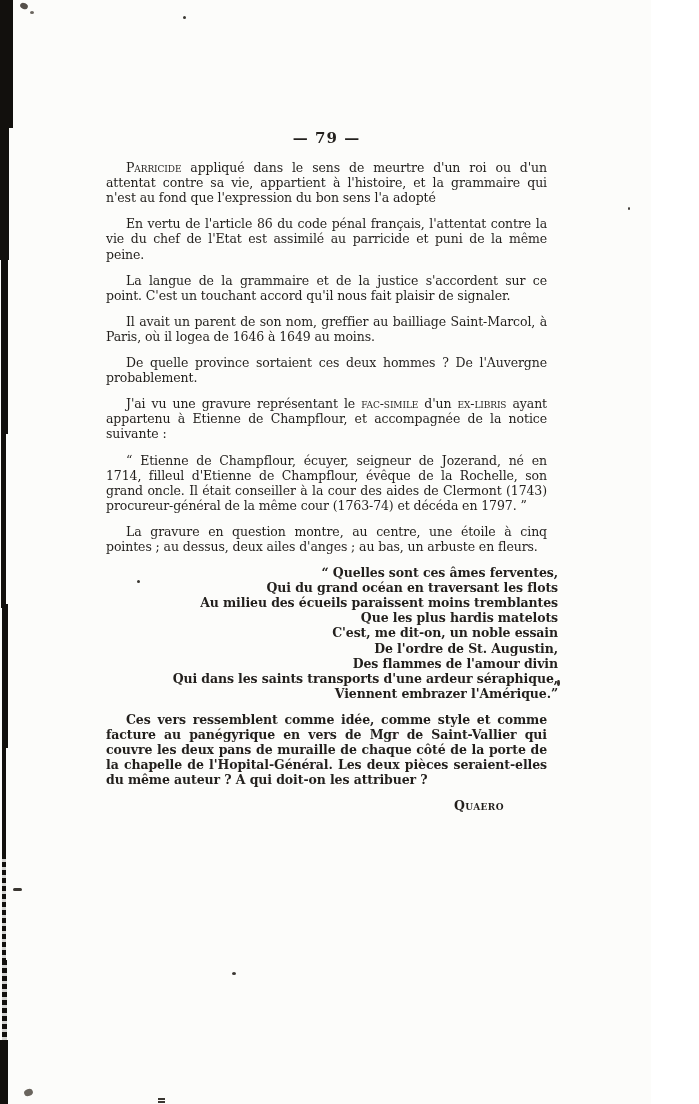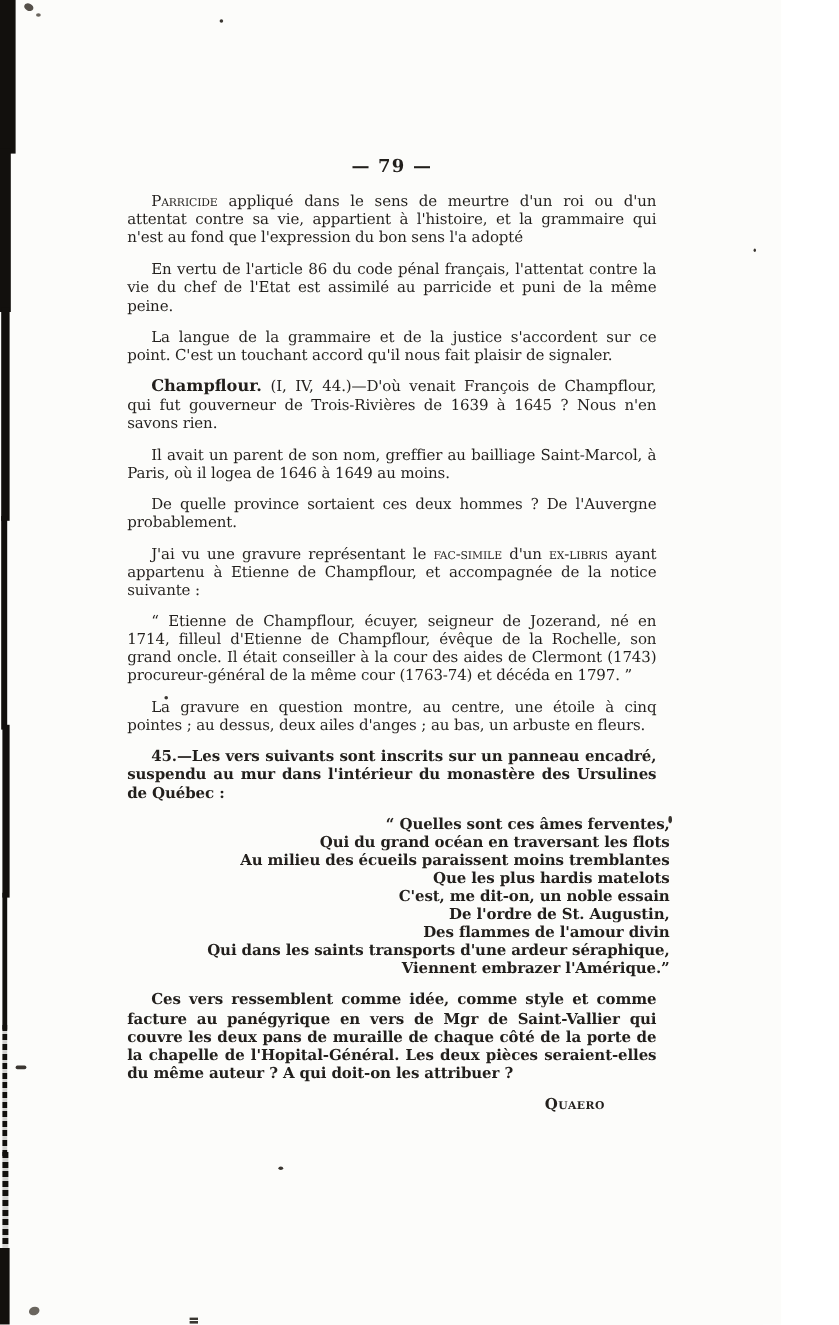--- a/index.html
+++ b/index.html
@@ -96,37 +96,35 @@
   <div class="content">
 
     <div class="pagenum">— 79 —</div>
 
     <p><span class="sc">Parricide</span><span> appliqué dans le sens de meurtre d'un roi ou d'un attentat contre sa vie, appartient à l'histoire, et la grammaire qui n'est au fond que l'expression du bon sens l'a adopté</span></p>
 
     <p>En vertu de l'article 86 du code pénal français, l'attentat contre la vie du chef de l'Etat est assimilé au parricide et puni de la même peine.</p>
 
     <p>La langue de la grammaire et de la justice s'accordent sur ce point. C'est un touchant accord qu'il nous fait plaisir de signaler.</p>
 
-    <p><span class="entry-head">Champflour.</span><span> (I, IV, 44.)—</span><span>D'où venait François de Champflour, qui fut gouverneur de Trois-Rivières de 1639 à 1645 ? Nous n'en savons rien.</span></p>
 
     <p>Il avait un parent de son nom, greffier au bailliage Saint-Marcol, à Paris, où il logea de 1646 à 1649 au moins.</p>
 
     <p>De quelle province sortaient ces deux hommes ? De l'Auvergne probablement.</p>
 
     <p><span>J'ai vu une gravure représentant le </span><span class="sc">fac-simile</span><span> d'un </span><span class="sc">ex-libris</span><span> ayant appartenu à Etienne de Champflour, et accompagnée de la notice suivante :</span></p>
 
     <p>“ Etienne de Champflour, écuyer, seigneur de Jozerand, né en 1714, filleul d'Etienne de Champflour, évêque de la Rochelle, son grand oncle. Il était conseiller à la cour des aides de Clermont (1743) procureur-général de la même cour (1763-74) et décéda en 1797. ”</p>
 
     <p>La gravure en question montre, au centre, une étoile à cinq pointes ; au dessus, deux ailes d'anges ; au bas, un arbuste en fleurs.</p>
 
 
 
 
     <div class="q45">
-      <p><span>45.—</span><span>Les vers suivants sont inscrits sur un panneau encadré, suspendu au mur dans l'intérieur du monastère des Ursulines de Québec :</span></p>
 
       <div class="poem">
         <div class="poem-line">“ Quelles sont ces âmes ferventes,</div>
         <div class="poem-line">Qui du grand océan en traversant les flots</div>
         <div class="poem-line">Au milieu des écueils paraissent moins tremblantes</div>
         <div class="poem-line">Que les plus hardis matelots</div>
         <div class="poem-line">C'est, me dit-on, un noble essain</div>
         <div class="poem-line">De l'ordre de St. Augustin,</div>
         <div class="poem-line">Des flammes de l'amour divin</div>
         <div class="poem-line">Qui dans les saints transports d'une ardeur séraphique,</div>

